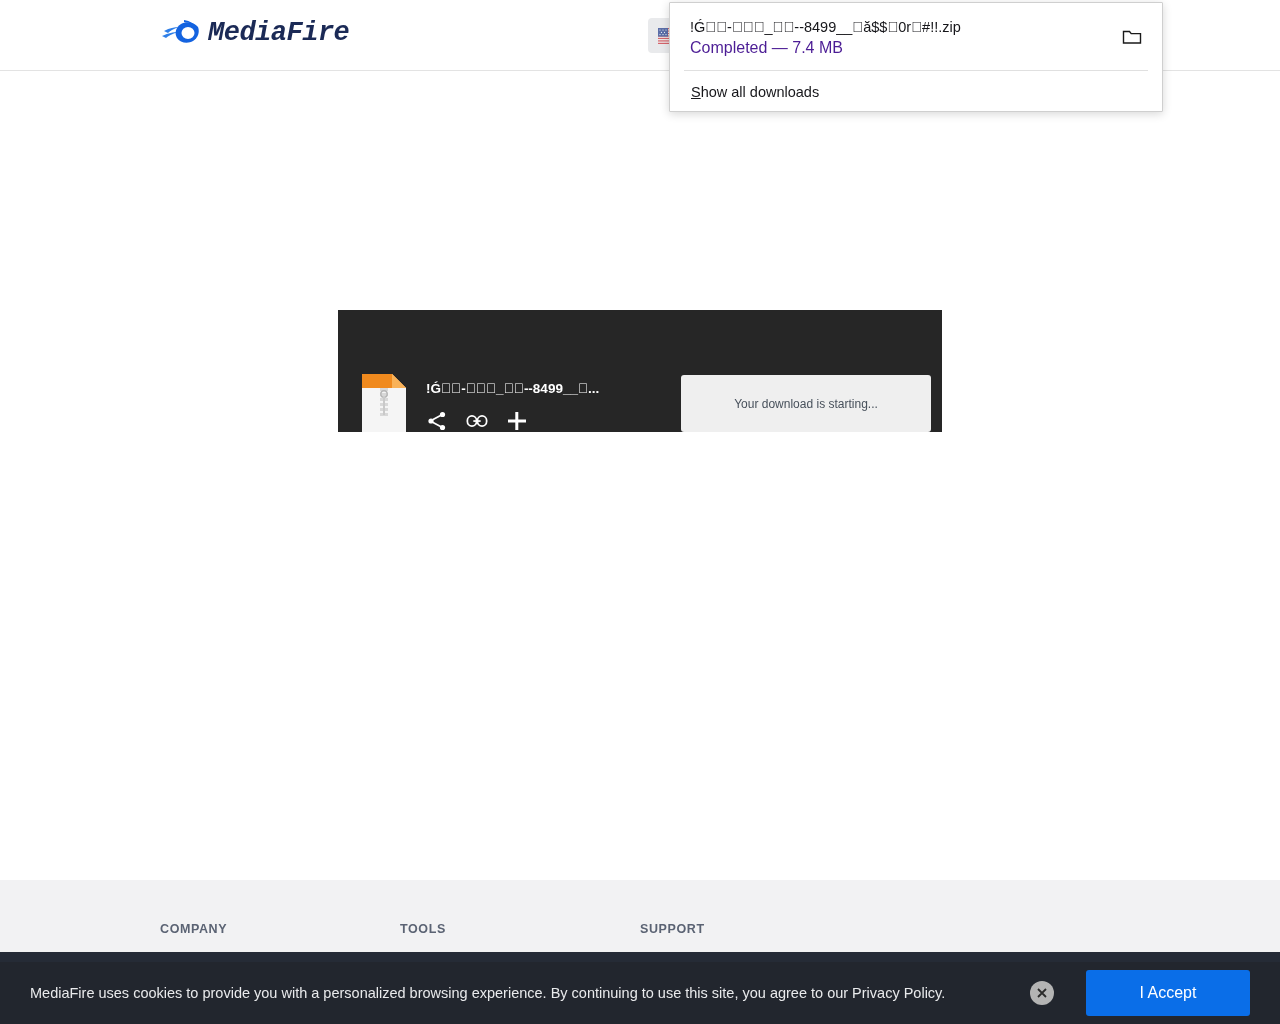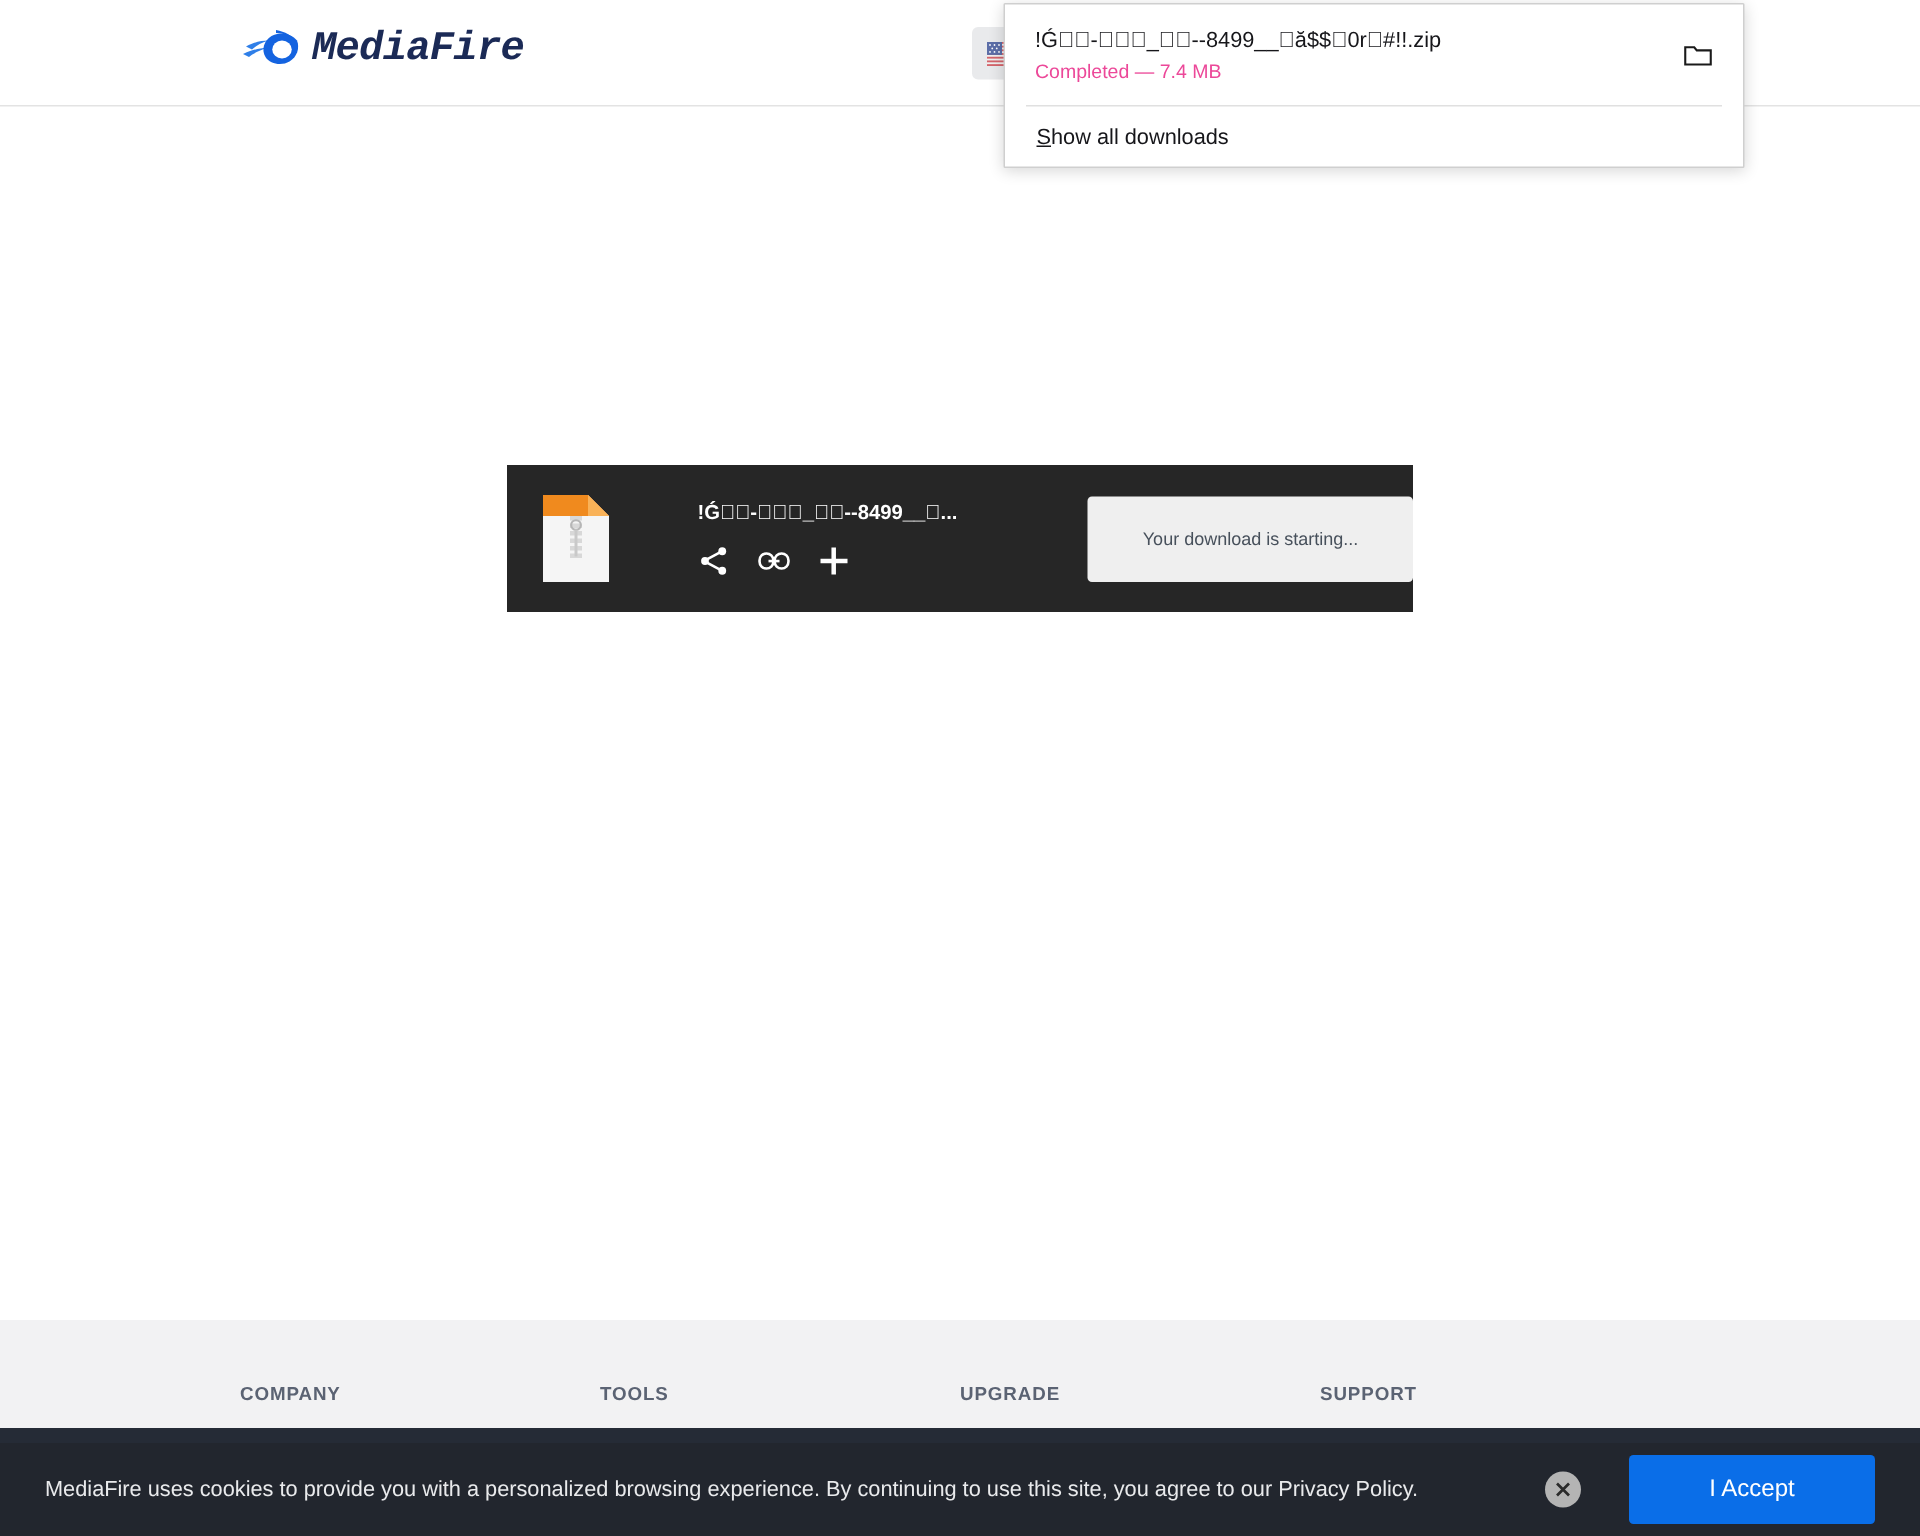--- a/index.html
+++ b/index.html
@@ -35,23 +35,23 @@
     width: 44px; height: 35px;
     background: #e9eaec; border: none; border-radius: 4px;
     display: flex; align-items: center; justify-content: center;
     padding: 0; cursor: pointer;
   }
   .flag-icon { width: 24px; height: 16px; display: block; }
 
   
   .file-card {
     position: absolute; left: 338px; top: 310px;
-    width: 604px; height: 98px;
+    width: 604px; height: 122px;
     background: #262626;
-    display: flex; align-items: center; gap: 39px;
+    display: flex; align-items: flex-end;
   }
   .zip-icon { margin-left: 24px; width: 44px; height: 58px; display: block; flex: 0 0 auto; }
   .file-meta { margin-left: 20px; width: 240px; }
   .file-name {
     color: #ffffff; font-size: 13.5px; font-weight: bold;
     white-space: nowrap; overflow: hidden; text-overflow: ellipsis;
     line-height: 18px; margin-bottom: 12px;
   }
   .file-actions { display: flex; align-items: center; gap: 18px; }
   .act-icon { width: 22px; height: 22px; display: block; cursor: pointer; }
@@ -125,21 +125,21 @@
   }
   .dl-item {
     height: 67px; display: flex; align-items: center;
     padding: 0 14px 0 20px;
   }
   .dl-info { flex: 1 1 auto; min-width: 0; }
   .dl-filename {
     font-size: 14.5px; color: #16161a; line-height: 20px;
     white-space: nowrap; overflow: hidden; text-overflow: ellipsis;
   }
-  .dl-sub { font-size: 13px; color: #ec4899; line-height: 18px; margin-top: 2px; }
+  .dl-sub { font-size: 16px; color: #4c1d95; line-height: 18px; margin-top: 2px; }
   .folder-btn {
     width: 32px; height: 32px; background: none; border: none;
     display: flex; align-items: center; justify-content: center;
     cursor: pointer; flex: 0 0 auto;
   }
   .dl-divider { height: 1px; background: #e0e0e0; margin: 0 14px; }
   .dl-showall {
     height: 41px; display: flex; align-items: center;
     padding-left: 21px; font-size: 14.5px; color: #16161a;
     cursor: pointer;
@@ -231,23 +231,20 @@
 
   <div class="footer-top">
     <div class="fcols">
       <div class="fcol">
         <div class="fcol-head">COMPANY</div>
       </div>
       <div class="fcol">
         <div class="fcol-head">TOOLS</div>
       </div>
       <div class="fcol">
-        <div class="fcol-head">UPGRADE</div>
-      </div>
-      <div class="fcol">
         <div class="fcol-head">SUPPORT</div>
       </div>
     </div>
   </div>
 
   <div class="footer-bottom">
     <div class="fcols">
       <div class="fcol">
         <div class="fcol-links">
           <span class="fcol-link">About Us</span>

